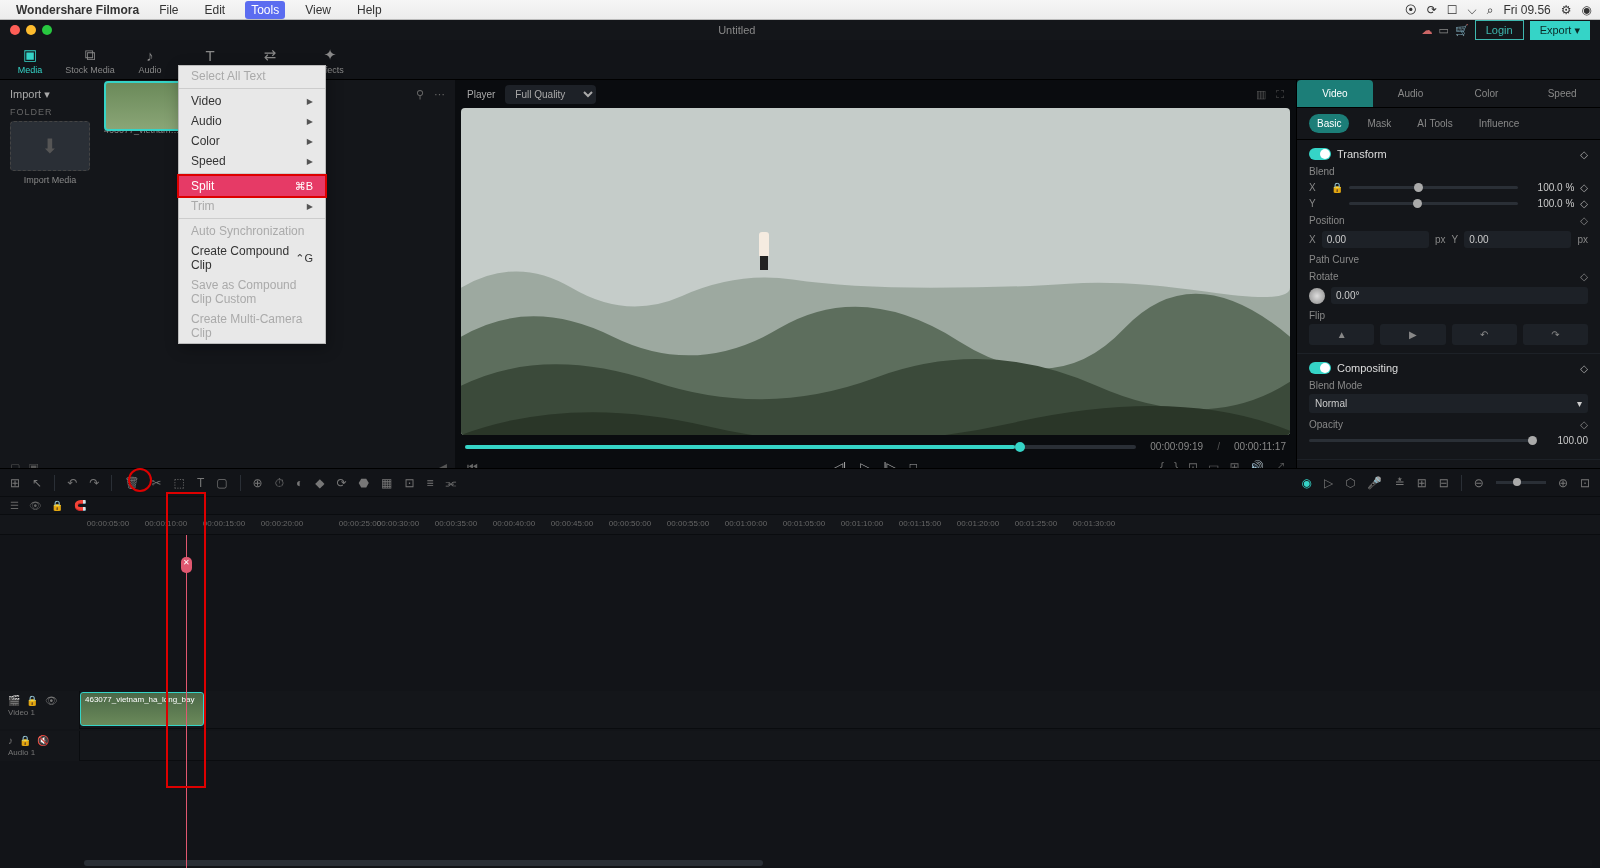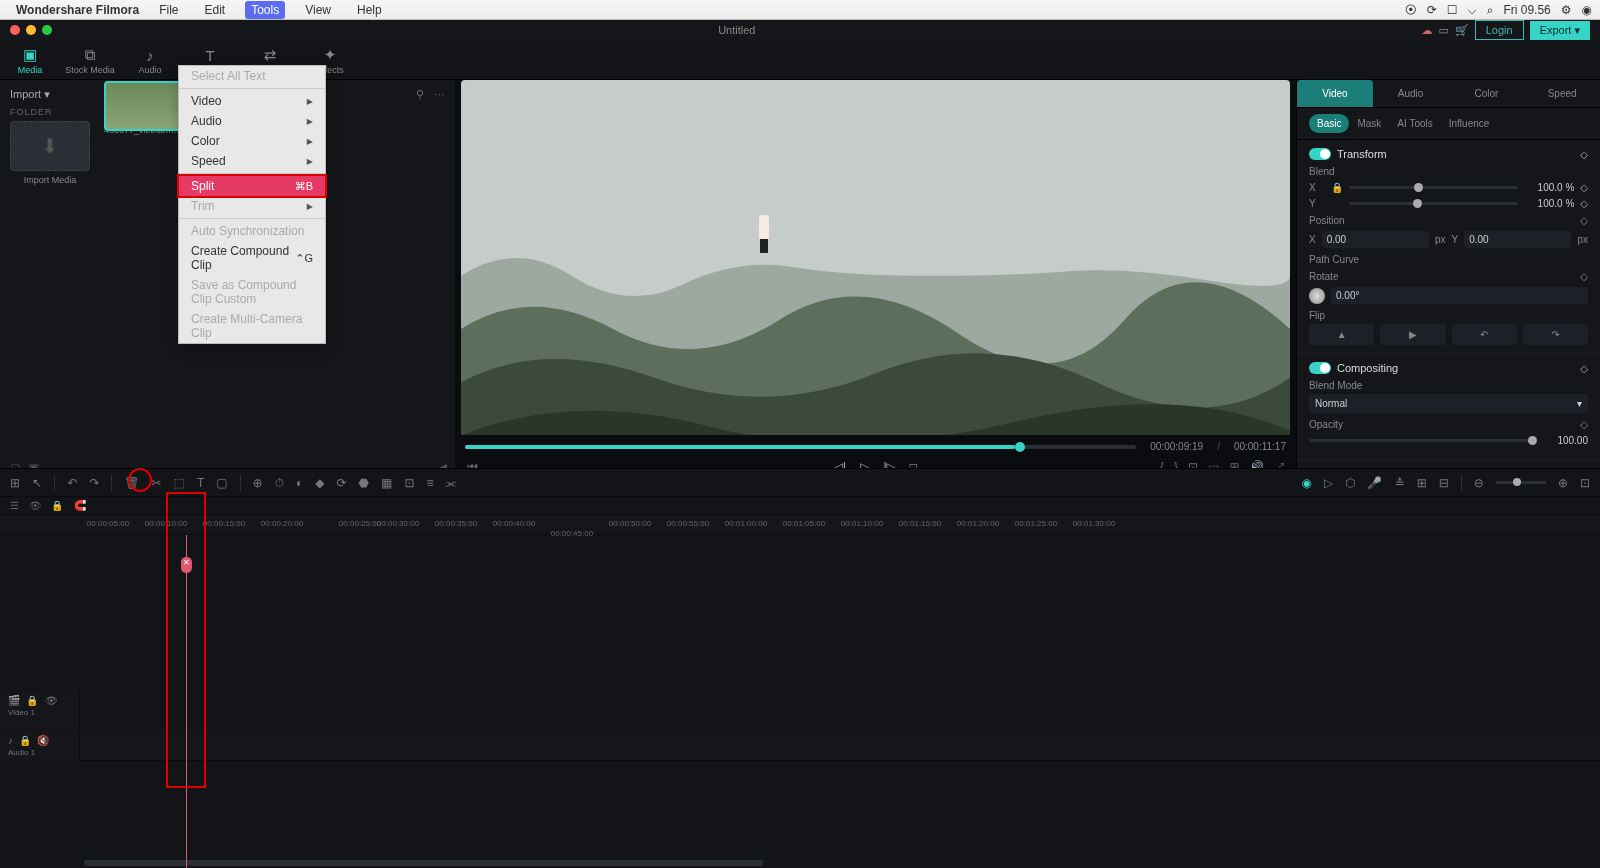--- a/index.html
+++ b/index.html
@@ -78,21 +78,21 @@
 .progress-row .time { font-size: 10px; color: #888; }
 .controls-row { display: flex; align-items: center; justify-content: center; gap: 14px; margin-top: 8px; color: #aaa; font-size: 12px; position: relative; }
 .controls-row .right-ctrls { position: absolute; right: 6px; display: flex; gap: 10px; color: #666; }
 .controls-row .left-ctrls { position: absolute; left: 6px; display: flex; gap: 10px; color: #666; }
 
 
 .inspector { width: 304px; background: #14161a; border-left: 1px solid #000; overflow-y: hidden; font-size: 10px; }
 .insp-tabs { display: flex; border-bottom: 1px solid #000; }
 .insp-tab { flex: 1; text-align: center; padding: 8px 0; color: #888; }
 .insp-tab.active { background: #1c7e78; color: #fff; border-radius: 4px 4px 0 0; }
-.insp-subtabs { display: flex; gap: 0; padding: 6px 12px; border-bottom: 1px solid #000; }
+.insp-subtabs { display: flex; gap: 10px; padding: 6px 12px; border-bottom: 1px solid #000; }
 .insp-subtab { color: #888; padding: 4px 8px; }
 .insp-subtab.active { background: #1c7e78; color: #fff; border-radius: 10px; }
 .insp-section { padding: 8px 12px; border-bottom: 1px solid #1d2127; }
 .insp-section .sec-head { display: flex; align-items: center; justify-content: space-between; margin-bottom: 6px; }
 .insp-section .sec-head .toggle { width: 22px; height: 12px; background: #35d4c7; border-radius: 6px; position: relative; }
 .insp-section .sec-head .toggle.off { background: #333; }
 .insp-section .sec-head .toggle::after { content:""; position:absolute; width:10px; height:10px; background:#fff; border-radius:50%; top:1px; right:1px; }
 .insp-section .sec-head .toggle.off::after { left:1px; right:auto; }
 .insp-section .sec-title { color: #ddd; font-size: 11px; }
 .insp-row { display: flex; align-items: center; gap: 6px; margin: 5px 0; }
@@ -224,20 +224,27 @@
       </div>
     </div>
     <div class="media-bottom">
       <span>▢</span>
       <span>▣</span>
     </div>
     <span style="position:absolute;bottom:6px;right:8px;color:#555">◀</span>
   </div>
 
   <div class="player">
+    <div class="player-header">
+      <span class="label">Player</span>
+      <select><option>Full Quality</option></select>
+      <span class="spacer"></span>
+      <span style="color:#555">▥</span>
+      <span style="color:#555">⛶</span>
+    </div>
     <div class="preview">
       <svg class="mountains" viewBox="0 0 600 280" preserveAspectRatio="none">
         <rect width="600" height="280" fill="#c5ccc9"></rect>
         <path d="M0,100 Q40,60 80,100 T160,110 T240,90 T340,100 T440,95 T540,105 T600,100 V280 H0 Z" fill="#8b9a8e" opacity=".7"></path>
         <path d="M0,160 Q50,110 110,160 T230,150 T360,165 T480,150 T600,160 V280 H0 Z" fill="#5d6e5d"></path>
         <path d="M0,220 Q60,170 140,215 T300,210 T460,220 T600,215 V280 H0 Z" fill="#3b4a3a"></path>
         <path d="M0,280 Q80,230 180,270 T400,265 T600,275 V280 H0 Z" fill="#2a3628"></path>
       </svg>
       <div class="person"></div>
     </div>
@@ -437,21 +444,21 @@
 
   <div class="tl-ruler" id="ruler">
       <span class="tick" style="left: 108px;">00:00:05:00</span>
       <span class="tick" style="left: 166px;">00:00:10:00</span>
       <span class="tick" style="left: 224px;">00:00:15:00</span>
       <span class="tick" style="left: 282px;">00:00:20:00</span>
       <span class="tick" style="left: 340px; margin-left: 20px;">00:00:25:00</span>
       <span class="tick" style="left: 398px;">00:00:30:00</span>
       <span class="tick" style="left: 456px;">00:00:35:00</span>
       <span class="tick" style="left: 514px;">00:00:40:00</span>
-      <span class="tick" style="left: 572px; margin-top: 10px;">00:00:45:00</span>
+      <span class="tick" style="left: 572px;">00:00:45:00</span>
       <span class="tick" style="left: 630px;">00:00:50:00</span>
       <span class="tick" style="left: 688px;">00:00:55:00</span>
       <span class="tick" style="left: 746px;">00:01:00:00</span>
       <span class="tick" style="left: 804px;">00:01:05:00</span>
       <span class="tick" style="left: 862px;">00:01:10:00</span>
       <span class="tick" style="left: 920px;">00:01:15:00</span>
       <span class="tick" style="left: 978px;">00:01:20:00</span>
       <span class="tick" style="left: 1036px;">00:01:25:00</span>
       <span class="tick" style="left: 1094px;">00:01:30:00</span>
     </div>
@@ -459,20 +466,23 @@
   <div class="tl-tracks">
 
     <div class="track-head" style="top:156px;height:38px">
       <div class="icons">
           <span>🎬</span>
           <span>🔒</span>
           <span>👁</span>
         </div>
       <div>Video 1</div>
     </div>
+    <div class="track-lane" style="top:156px;height:38px">
+      <div class="clip" style="left:0;width:124px"><span>463077_vietnam_ha_long_bay</span></div>
+    </div>
     <div class="track-head" style="top:196px;height:30px">
       <div class="icons">
           <span>♪</span>
           <span>🔒</span>
           <span>🔇</span>
         </div>
       <div>Audio 1</div>
     </div>
     <div class="track-lane" style="top:196px;height:30px"></div>
 

